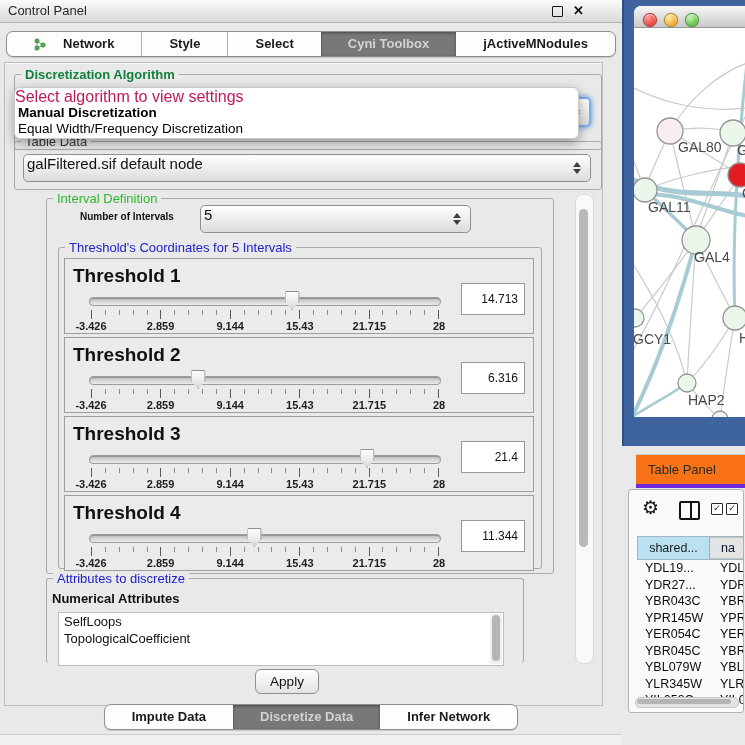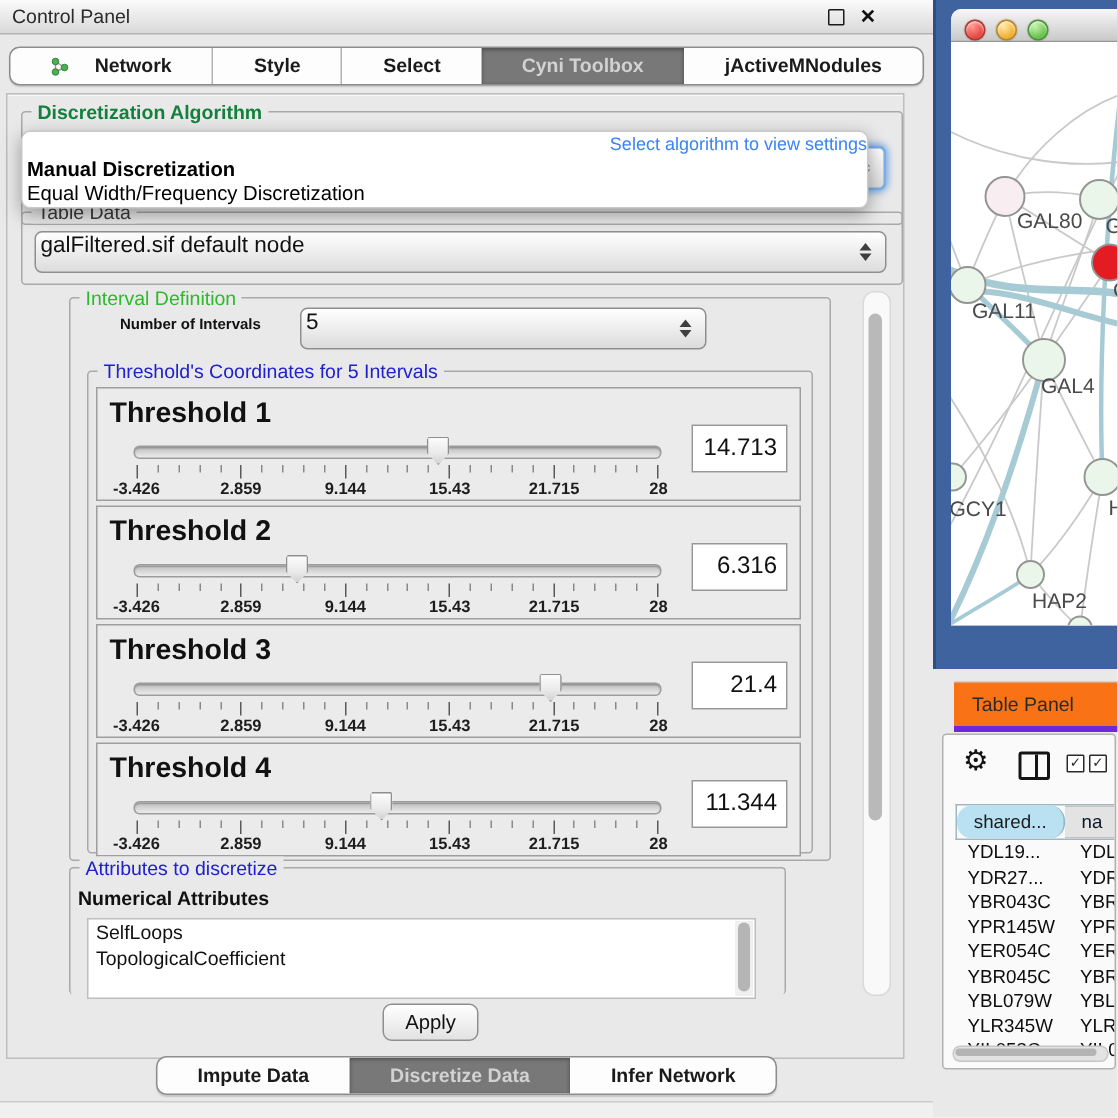--- a/index.html
+++ b/index.html
@@ -43,21 +43,21 @@
   .tri-up{width:0;height:0;border-left:4px solid transparent;border-right:4px solid transparent;
     border-bottom:5px solid #3f3f3f;}
   .tri-down{width:0;height:0;border-left:4px solid transparent;border-right:4px solid transparent;
     border-top:5px solid #3f3f3f;}
   .algo-combo{left:8px;right:10px;top:22px;height:26px;border:2px solid #7ab0e8;
     box-shadow:0 0 5px 1px rgba(95,155,230,.85);}
   
   .algo-popup{position:absolute;left:14px;top:87px;width:563px;height:50px;background:#fff;
     border:1px solid #c9c9c9;border-radius:6px;box-shadow:0 4px 12px rgba(0,0,0,.35);z-index:60;
     overflow:hidden;}
-  .popup-hint{text-align:right;color:#3b82f6;font-size:12px;line-height:17px;}
+  .popup-hint{text-align:left;color:#be185d;font-size:16px;line-height:17px;}
   .popup-item{font-size:13.5px;line-height:16px;padding-left:3px;color:#000;}
   .popup-item.bold{font-weight:bold;}
   
   .v-scrollbar{position:absolute;left:575px;top:194px;width:17px;height:468px;background:#f9f9f9;
     border:1px solid #dadada;border-radius:8px;}
   .v-scrollbar .sb-thumb{position:absolute;left:3px;top:14px;width:9px;height:338px;
     background:#b9b9b9;border-radius:5px;}
   
   .threshold-stack{position:absolute;left:64px;top:258px;width:470px;}
   .threshold-panel{position:relative;height:74px;margin-bottom:3px;border:1px solid #9e9e9e;
@@ -72,21 +72,21 @@
     background:linear-gradient(#fefefe 0%,#e9e9e9 60%,#cfcfcf 100%);
     box-shadow:inset 0 0 0 1px #8f8f8f;}
   .ticks{position:absolute;top:17px;left:2px;right:2px;height:9px;display:flex;
     justify-content:space-between;align-items:flex-start;}
   .tick{width:1px;height:5px;background:#8a8a8a;}
   .tick.major{height:9px;background:#5a5a5a;}
   .tick-labels{position:absolute;top:27px;left:2px;right:2px;height:12px;font-size:11px;
     font-weight:bold;color:#1d1d1d;}
   .ticklab{position:absolute;transform:translateX(-50%);white-space:nowrap;}
   .value-box{position:absolute;right:8px;top:24px;width:50px;height:30px;background:#fff;
-    border:1px solid #979797;font-size:16px;text-align:right;padding:0 6px;color:#111;
+    border:1px solid #979797;font-size:12px;text-align:right;padding:0 6px;color:#111;
     font-family:"Liberation Sans",sans-serif;}
   
   .attr-list{position:absolute;left:58px;top:612px;width:444px;height:52px;background:#fff;
     border:1px solid #bdbdbd;overflow:hidden;font-size:13px;}
   .attr-item{line-height:15.5px;padding:1px 0 0 5px;color:#111;white-space:nowrap;}
   .list-scroll{position:absolute;right:1px;top:1px;bottom:1px;width:12px;background:#f0f0f0;}
   .list-scroll .sb-thumb{position:absolute;left:2px;top:1px;width:8px;height:46px;
     background:#b5b5b5;border-radius:4px;}
   
   .apply-btn{position:absolute;left:255px;top:669px;width:62px;height:23px;
@@ -118,21 +118,21 @@
   .gear{position:absolute;left:13px;top:8px;font-size:19px;color:#141414;line-height:20px;}
   .col-ico{position:absolute;left:50px;top:11px;width:17px;height:15px;border:2px solid #141414;
     border-radius:2px;}
   .col-ico:before{content:"";position:absolute;left:50%;top:0;bottom:0;width:2px;background:#141414;}
   .checkpair{position:absolute;left:82px;top:13px;display:flex;gap:3px;}
   .chk{width:10px;height:10px;border:1.5px solid #2a2a2a;border-radius:1px;font-size:9px;
     line-height:9px;text-align:center;color:#2a2a2a;background:#fff;}
   .tp-table{position:absolute;left:8px;top:46px;right:0;bottom:0;font-size:12.5px;}
   .thead{display:flex;height:22px;border:1px solid #9fb7c2;border-right:none;}
   .th1{width:71px;background:#b9e1f2;border-right:1px solid #8fb4c4;display:flex;
-    align-items:center;justify-content:center;color:#1b1b1b;border-radius:10px;}
+    align-items:center;justify-content:center;color:#1b1b1b;}
   .th2{flex:1;background:#e3e3e3;border-top:1px solid #c2c2c2;display:flex;align-items:center;
     padding-left:11px;color:#0f172a;border-bottom:1px solid #c2c2c2;}
   .trow{display:flex;height:16.5px;align-items:center;}
   .tcell{white-space:nowrap;overflow:hidden;color:#0d0d0d;}
   .tcell.c1{width:64px;padding-left:8px;}
   .tcell.c2{flex:1;padding-left:11px;}
   .h-scrollbar{position:absolute;left:6px;bottom:4px;width:102px;height:9px;background:#e3e3e3;
     border:1px solid #c6c6c6;border-radius:5px;}
   .h-scrollbar .sb-thumb{position:absolute;left:1px;top:1px;height:5px;width:92%;
     background:#b4b4b4;border-radius:4px;}

